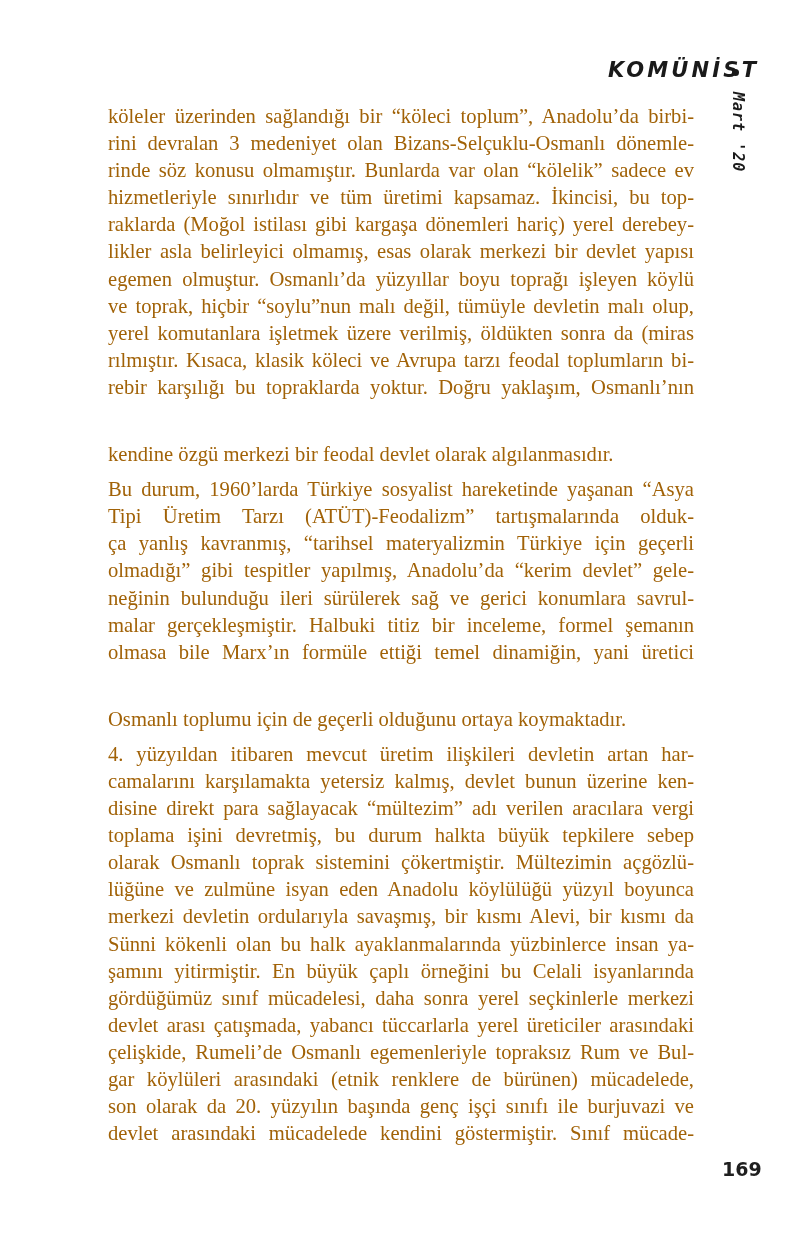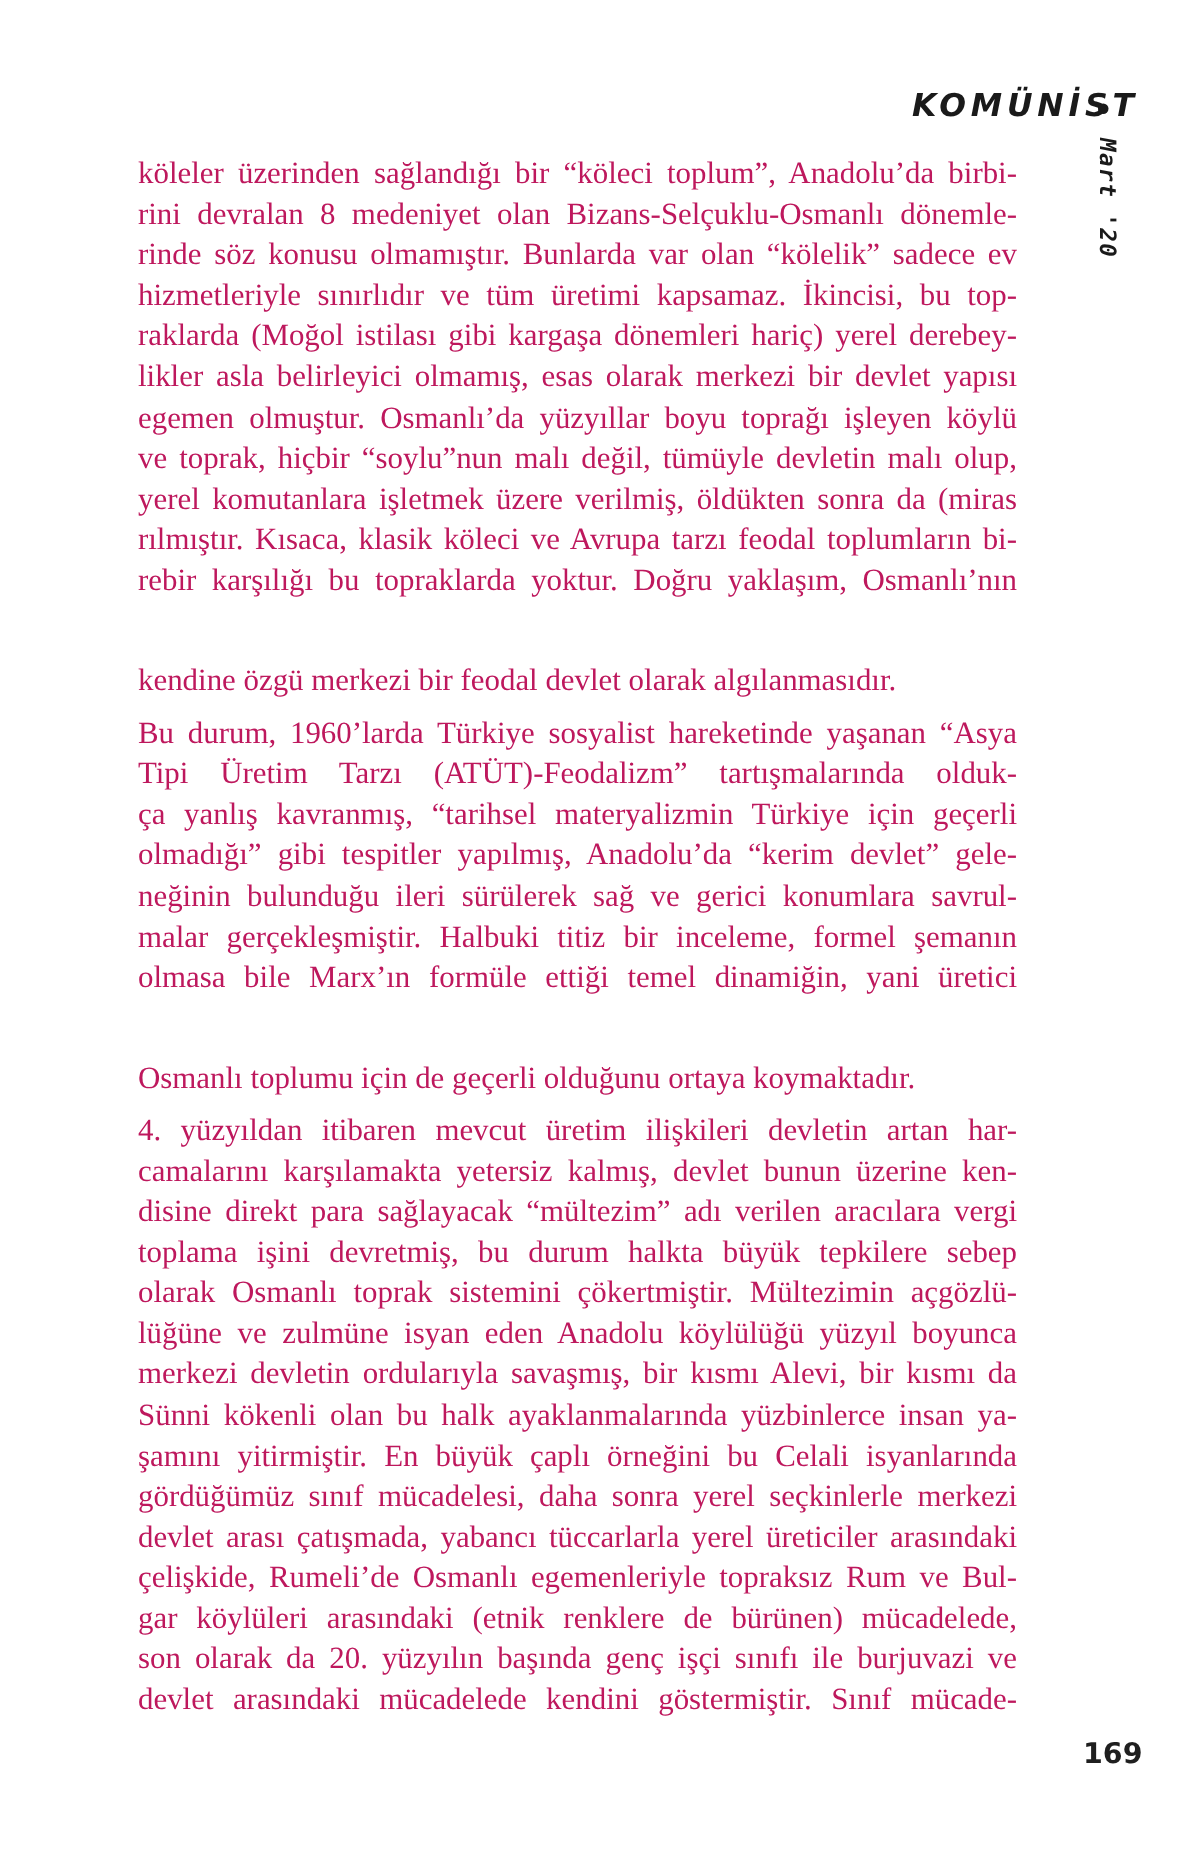--- a/index.html
+++ b/index.html
@@ -14,44 +14,44 @@
       border-radius: 50%; background: #1a1a1a;
     }
     .issue-date {
       position: absolute; left: 737px; top: 92px;
       transform-origin: 0 0; transform: rotate(90deg);
       font-family: "DejaVu Sans Mono", monospace; font-weight: bold; font-style: oblique;
       font-size: 15px; letter-spacing: 1px; color: #1a1a1a; white-space: nowrap;
       margin-left: 10px;
     }
     .body-text {
-      position: absolute; left: 92px; top: 103px; width: 586px;
+      position: absolute; left: 108px; top: 103px; width: 586px;
       font-family: "Liberation Serif", serif; font-size: 20.6px; line-height: 27.1px;
-      color: #be185d; text-align: justify; hyphens: manual;
+      color: #a16207; text-align: justify; hyphens: manual;
     }
     .body-text p { margin: 0 0 8px 0; }
     .line { display: block; text-align: justify; text-align-last: justify; white-space: nowrap; }
     .line.last { text-align-last: left; margin-top: 40px; }
     .page-number {
       position: absolute; left: 722px; top: 1158px;
       font-family: "DejaVu Sans", sans-serif; font-weight: bold; font-size: 19px; color: #1f1f1f;
     }
   </style>
 </head>
 <body>
 
 <div>
   <div class="header-title">KOMÜNİST</div>
   <div class="header-dot"></div>
   <div class="issue-date">Mart '20</div>
 
   <div class="body-text" id="article-body">
       <p>
         <span class="line">köleler üzerinden sağlandığı bir “köleci toplum”, Anadolu’da birbi-</span>
-        <span class="line">rini devralan 8 medeniyet olan Bizans-Selçuklu-Osmanlı dönemle-</span>
+        <span class="line">rini devralan 3 medeniyet olan Bizans-Selçuklu-Osmanlı dönemle-</span>
         <span class="line">rinde söz konusu olmamıştır. Bunlarda var olan “kölelik” sadece ev</span>
         <span class="line">hizmetleriyle sınırlıdır ve tüm üretimi kapsamaz. İkincisi, bu top-</span>
         <span class="line">raklarda (Moğol istilası gibi kargaşa dönemleri hariç) yerel derebey-</span>
         <span class="line">likler asla belirleyici olmamış, esas olarak merkezi bir devlet yapısı</span>
         <span class="line">egemen olmuştur. Osmanlı’da yüzyıllar boyu toprağı işleyen köylü</span>
         <span class="line">ve toprak, hiçbir “soylu”nun malı değil, tümüyle devletin malı olup,</span>
         <span class="line">yerel komutanlara işletmek üzere verilmiş, öldükten sonra da (miras</span>
         <span class="line">rılmıştır. Kısaca, klasik köleci ve Avrupa tarzı feodal toplumların bi-</span>
         <span class="line">rebir karşılığı bu topraklarda yoktur. Doğru yaklaşım, Osmanlı’nın</span>
         <span class="line last">kendine özgü merkezi bir feodal devlet olarak algılanmasıdır.</span>

